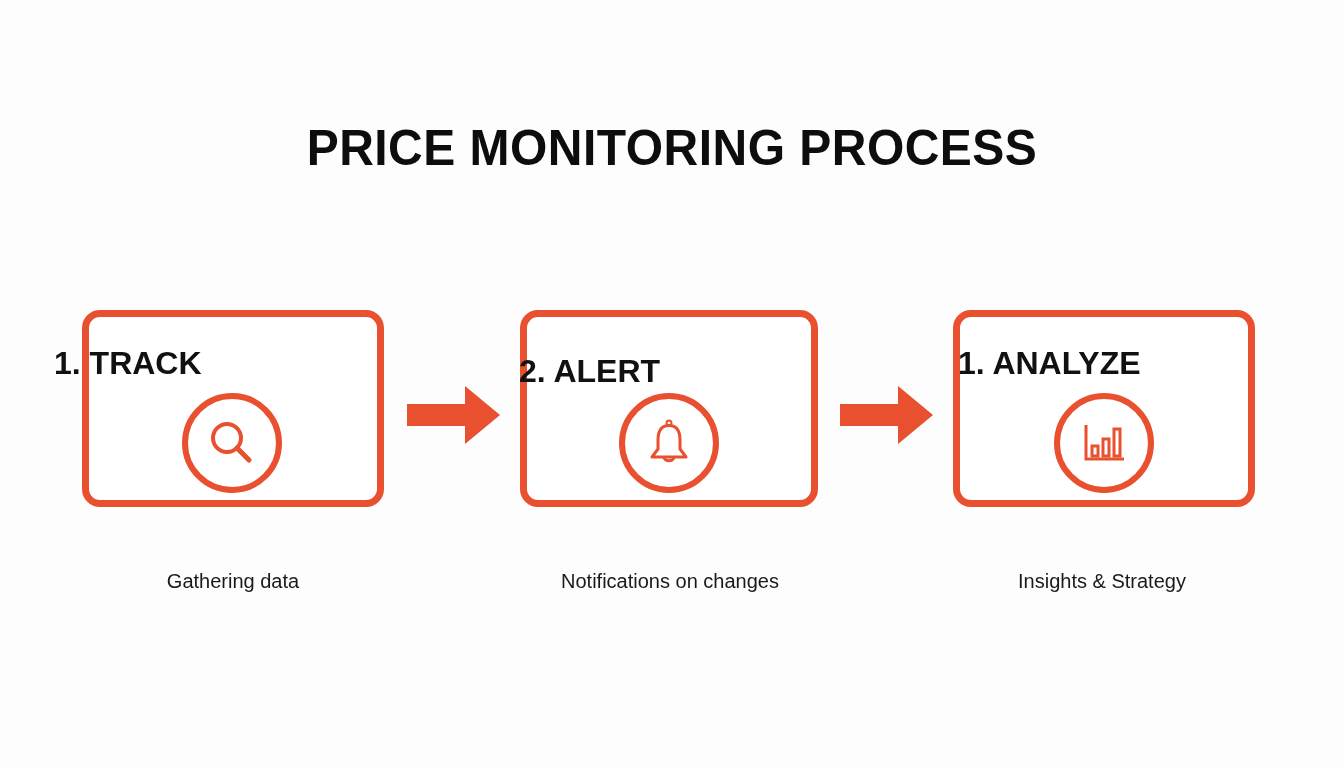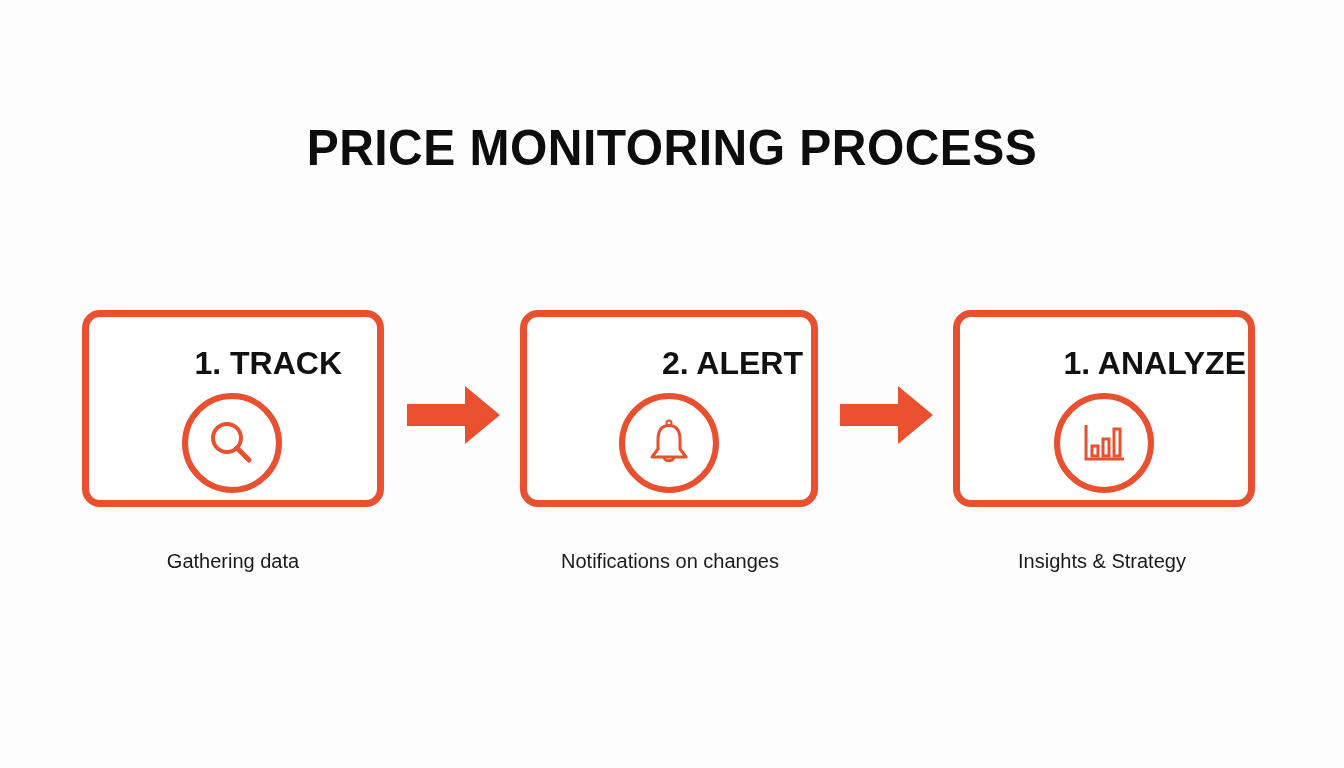--- a/index.html
+++ b/index.html
@@ -35,21 +35,21 @@
       box-sizing: border-box;
       border: 7px solid #E8502F;
       border-radius: 18px;
       background: #ffffff;
     }
     .step-title {
       position: absolute;
       top: 26px;
       left: 0;
       width: 100%;
-      text-align: right;
+      text-align: left;
       font-weight: bold;
       font-size: 32px;
       line-height: 40px;
       color: #111;
     }
     .icon-ring {
       position: absolute;
       top: 76px;
       width: 100px;
       height: 100px;
@@ -65,21 +65,21 @@
       height: 60px;
     }
     .arrow {
       position: absolute;
       top: 386px;
       width: 93px;
       height: 58px;
     }
     .caption {
       position: absolute;
-      top: 548px;
+      top: 568px;
       width: 400px;
       text-align: center;
       font-size: 20px;
       line-height: 26px;
       color: #1a1a1a;
     }
   </style>
 </head>
 <body>
 
@@ -93,21 +93,21 @@
       <line x1="35" y1="35" x2="47" y2="47" stroke="#E8502F" stroke-width="5" stroke-linecap="round"></line>
     </svg>
   </div>
 </div>
 
 <svg class="arrow" style="left:407px;" viewBox="0 0 93 58">
   <polygon points="0,18 58,18 58,0 93,29 58,58 58,40 0,40" fill="#E8502F"></polygon>
 </svg>
 
 <div class="step-box" style="left:520px; width:298px;">
-  <div class="step-title" style="left:-8px;">2. ALERT</div>
+  <div class="step-title" style="left:-8px;margin-top:8px;">2. ALERT</div>
   <div class="icon-ring" style="left:92px;">
     <svg viewBox="0 0 60 60">
       <circle cx="30" cy="10" r="2.5" fill="none" stroke="#E8502F" stroke-width="2"></circle>
       <path d="M30 12.5 C21 12.5 19 20 19 27 L19 36 L13 44 L47 44 L41 36 L41 27 C41 20 39 12.5 30 12.5 Z" fill="none" stroke="#E8502F" stroke-width="3" stroke-linejoin="round"></path>
       <path d="M25 44 C25 49 35 49 35 44" fill="none" stroke="#E8502F" stroke-width="3"></path>
     </svg>
   </div>
 </div>
 
 <svg class="arrow" style="left:840px;" viewBox="0 0 93 58">

